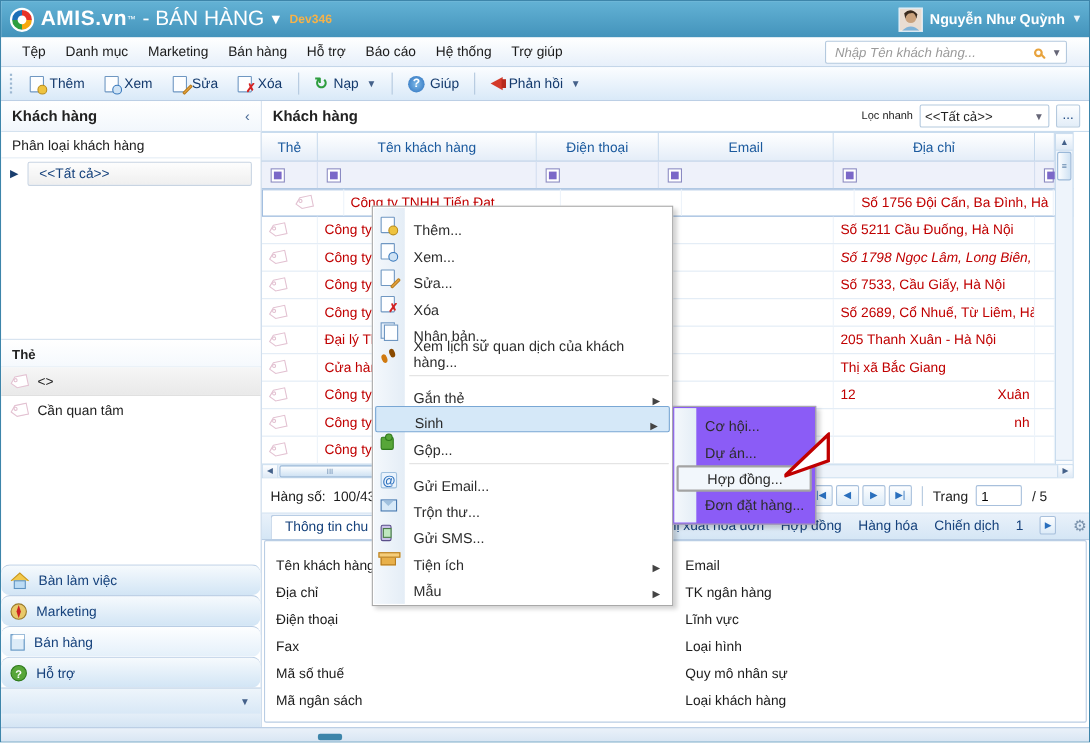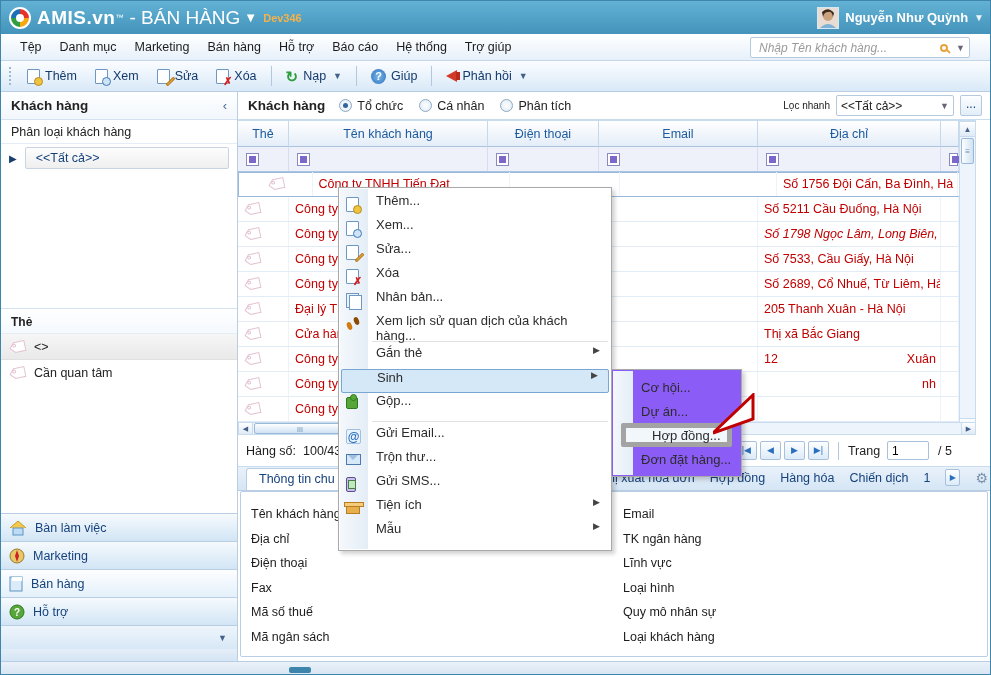--- a/index.html
+++ b/index.html
@@ -77,21 +77,21 @@
   .sb-sub { height:24px; line-height:24px; padding:0 10px; border-bottom:1px solid #e4edf6; font-size:12.5px; }
   .tree-row { height:28px; display:flex; align-items:center; padding:0 8px; gap:8px; }
   .tree-arrow { color:#1a3e6e; font-size:10px; }
   .tree-pill { flex:1; height:22px; line-height:20px; padding:0 10px; border:1px solid #c8d4e2; border-radius:2px; background:linear-gradient(#fdfdfd,#efefef); color:#16427c; font-size:12.5px; }
   .tags-header { position:absolute; left:0; top:216px; width:100%; height:26px; line-height:26px; padding:0 10px; font-weight:bold; border-top:1px solid #d4e2ef; border-bottom:1px solid #e4edf6; background:linear-gradient(#ffffff,#f5f9fd); }
   .tag-list { position:absolute; left:0; top:242px; width:100%; }
   .tag-row { height:26px; display:flex; align-items:center; gap:8px; padding:0 8px; font-size:12.5px; }
   .tag-row.sel { background:linear-gradient(#f6f6f6,#e9e9e9); border-bottom:1px solid #e0e0e0; }
   .tag-ic { transform:rotate(-12deg); display:inline-block; }
   .sb-nav { position:absolute; left:0; top:421px; width:100%; }
-  .nav-item { height:28px; display:flex; align-items:center; gap:8px; padding:0 8px; border-top:1px solid #b9cde4; background:linear-gradient(#f6fafd,#d2e5f5); color:#16427c; font-size:12.5px; cursor:pointer; }
+  .nav-item { height:28px; display:flex; align-items:center; gap:8px; padding:0 8px; border-top:1px solid #b9cde4; background:linear-gradient(#f6fafd,#d2e5f5); color:#16427c; font-size:12.5px; cursor:pointer;border-radius:8px; }
   .nav-item.active { background:linear-gradient(#fdfeff,#e4f0fa); }
   .sb-bottom { position:absolute; left:0; top:533px; width:100%; height:24px; border-top:1px solid #b9cde4; background:linear-gradient(#eef5fb,#d8e8f6); display:flex; align-items:center; justify-content:flex-end; padding-right:10px; color:#44618a; font-size:9px; }
   .sb-fill { position:absolute; left:0; top:557px; width:100%; height:12px; background:linear-gradient(#e4eef8,#d4e5f4); }
 
   
   .main { position:absolute; left:237px; top:91px; width:754px; height:569px; background:#fff; }
   .view-header { position:absolute; left:0; top:0; width:754px; height:28px; background:#fff; border-bottom:1px solid #c9dcee; display:flex; align-items:center; padding:0 10px; }
   .vh-title { font-size:13.5px; font-weight:bold; margin-right:14px; }
   .radio { width:13px; height:13px; border-radius:50%; border:1px solid #8ea8c4; background:radial-gradient(#ffffff,#dce8f2); display:inline-block; position:relative; margin-right:5px; vertical-align:-2px; }
   .radio.sel::after { content:""; position:absolute; left:3px; top:3px; width:5px; height:5px; border-radius:50%; background:#31639c; }
@@ -143,30 +143,30 @@
   .gear { color:#7a92ac; font-size:14px; cursor:pointer; }
 
   .detail { position:absolute; left:2px; top:399px; width:748px; height:166px; background:#fff; border:1px solid #b9cde4; border-radius:2px; }
   .fields { position:absolute; top:10px; }
   .fields.left { left:10px; } .fields.right { left:382px; }
   .fields .fld { height:24.5px; line-height:24.5px; font-size:12.5px; color:#1c1c1c; white-space:nowrap; }
 
   
   .ctx { position:absolute; left:337px; top:186px; width:274px; background:#fff; border:1px solid #a9a9a9; box-shadow:3px 3px 4px rgba(0,0,0,.18); padding:5px 1px; z-index:50; }
   .ctx-gutter { position:absolute; left:1px; top:1px; bottom:1px; width:28px; background:linear-gradient(90deg,#f4f8fc,#e4edf6); }
-  .ctx-item { position:relative; height:24px; display:flex; align-items:flex-start; padding-left:36px; font-size:13px; color:#2c2c2c; cursor:default; }
+  .ctx-item { position:relative; height:24px; display:flex; align-items:flex-end; padding-left:36px; font-size:13px; color:#2c2c2c; cursor:default; }
   .ctx-item .mi { position:absolute; left:6px; top:4px; }
   .ctx-item .arr { position:absolute; right:10px; color:#444; font-size:9px; }
   .ctx-item.hl { background:#d5e8f8; border:1px solid #79a7d4; border-radius:2px; margin:0 1px; padding-left:35px; }
   .ctx-sep { height:1px; background:#e2e2e2; margin:4px 2px 3px 32px; }
 
   .submenu { position:absolute; left:610px; top:368px; width:131px; background:#8b5cf6; border:1px solid #a9a9a9; box-shadow:3px 3px 4px rgba(0,0,0,.18); padding:5px 1px; z-index:51; }
   .submenu .ctx-gutter { width:20px; }
   .sub-item { position:relative; height:24px; display:flex; align-items:center; padding-left:28px; font-size:13px; color:#2c2c2c; }
-  .sub-item.hl-box { border:5px solid #a3a3a3; background:#f2f7fc; border-radius:2px; margin:0 8px; padding-left:26px; }
+  .sub-item.hl-box { border:2px solid #a3a3a3; background:#f2f7fc; border-radius:2px; margin:0 2px; padding-left:26px; }
 
   
   .callout { position:absolute; left:747px; top:357px; width:161px; height:83px; background:#fff; border:3px solid #c00000; border-radius:14px; z-index:60; display:flex; flex-direction:column; align-items:center; justify-content:center; }
   .callout .cline { font-family:"Liberation Serif", serif; font-size:15px; color:#a01010; line-height:1.35; }
   .callout-tail { position:absolute; left:712px; top:392px; z-index:59; }
 
   
   .bottom-strip { position:absolute; left:0; top:660px; width:991px; height:15px; background:linear-gradient(#eaf1f9,#d6e4f2); border-top:1px solid #b9cde4; }
   .bs-teal { position:absolute; left:288px; top:5px; width:22px; height:6px; background:#3d85aa; border-radius:2px; }
 
@@ -320,21 +320,20 @@
       </div>
     <div class="sb-bottom">
         <span>▼</span>
       </div>
     <div class="sb-fill"></div>
   </div>
 
   <div class="main">
     <div class="view-header">
       <span class="vh-title">Khách hàng</span>
-      <span id="radio-group"><span><span class="radio sel"></span><span class="radio-lbl">Tổ chức</span></span><span><span class="radio"></span><span class="radio-lbl">Cá nhân</span></span><span><span class="radio"></span><span class="radio-lbl">Phân tích</span></span></span>
       <div class="quick-filter">
         <span class="qf-label">Lọc nhanh</span>
         <div class="qf-select">
           <span class="val">&lt;&lt;Tất cả&gt;&gt;</span>
           <span class="sb-caret">▼</span>
         </div>
         <div class="qf-more">...</div>
       </div>
     </div>
 

